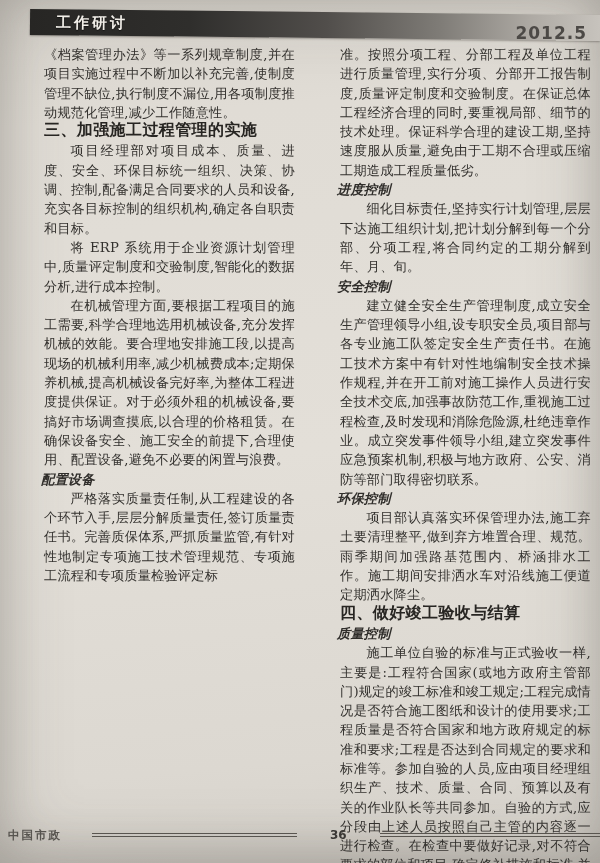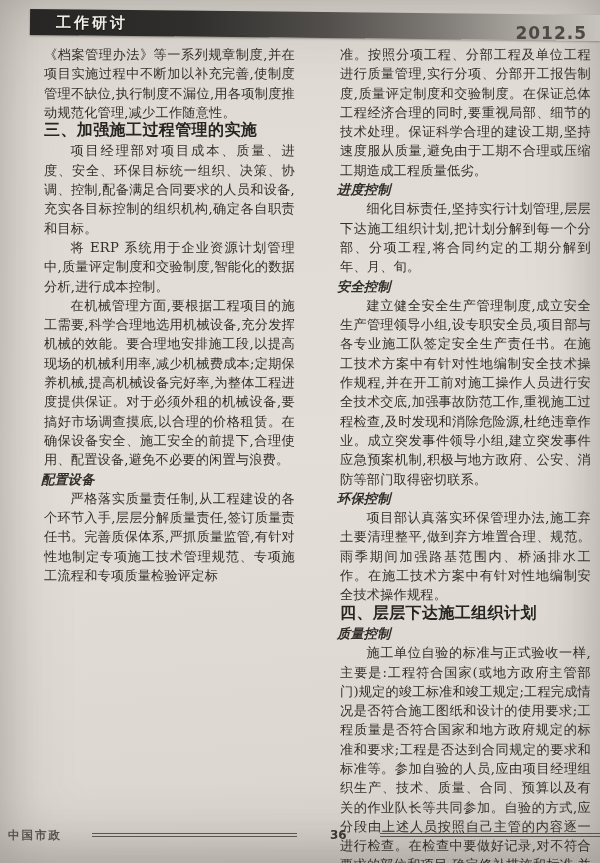--- a/index.html
+++ b/index.html
@@ -68,22 +68,22 @@
       <p class="para">严格落实质量责任制,从工程建设的各个环节入手,层层分解质量责任,签订质量责任书。完善质保体系,严抓质量监管,有针对性地制定专项施工技术管理规范、专项施工流程和专项质量检验评定标</p>
     </div>
 
     <div class="column">
       <p class="para cont">准。按照分项工程、分部工程及单位工程进行质量管理,实行分项、分部开工报告制度,质量评定制度和交验制度。在保证总体工程经济合理的同时,要重视局部、细节的技术处理。保证科学合理的建设工期,坚持速度服从质量,避免由于工期不合理或压缩工期造成工程质量低劣。</p>
       <p class="sub">进度控制</p>
       <p class="para">细化目标责任,坚持实行计划管理,层层下达施工组织计划,把计划分解到每一个分部、分项工程,将合同约定的工期分解到年、月、旬。</p>
       <p class="sub">安全控制</p>
       <p class="para">建立健全安全生产管理制度,成立安全生产管理领导小组,设专职安全员,项目部与各专业施工队签定安全生产责任书。在施工技术方案中有针对性地编制安全技术操作规程,并在开工前对施工操作人员进行安全技术交底,加强事故防范工作,重视施工过程检查,及时发现和消除危险源,杜绝违章作业。成立突发事件领导小组,建立突发事件应急预案机制,积极与地方政府、公安、消防等部门取得密切联系。</p>
       <p class="sub">环保控制</p>
-      <p class="para">项目部认真落实环保管理办法,施工弃土要清理整平,做到弃方堆置合理、规范。雨季期间加强路基范围内、桥涵排水工作。在施工技术方案中有针对性地编制安全技术操作规程。</p>
-      <p class="sec">四、层层下达施工组织计划</p>
+      <p class="para">项目部认真落实环保管理办法,施工弃土要清理整平,做到弃方堆置合理、规范。雨季期间加强路基范围内、桥涵排水工作。施工期间安排洒水车对沿线施工便道定期洒水降尘。</p>
+      <p class="sec">四、做好竣工验收与结算</p>
       <p class="sub">质量控制</p>
       <p class="para">施工单位自验的标准与正式验收一样,主要是:工程符合国家(或地方政府主管部门)规定的竣工标准和竣工规定;工程完成情况是否符合施工图纸和设计的使用要求;工程质量是否符合国家和地方政府规定的标准和要求;工程是否达到合同规定的要求和标准等。参加自验的人员,应由项目经理组织生产、技术、质量、合同、预算以及有关的作业队长等共同参加。自验的方式,应分段由上述人员按照自己主管的内容逐一进行检查。在检查中要做好记录,对不符合要求的部位和项目,确定修补措施和标准,并指定专人负责,定期修理完毕。在基层施工单位自我检查的基础上,项目经理应提请上级进行复验,通过复验,要解决全部遗留问题,为正式验收做好充分的预备。</p>
     </div>
 
   </div>
 
   <div class="footer">
     <span class="logo">中国市政</span>
     <span class="rule rule-left"></span>
     <span class="pagenum">36</span>

